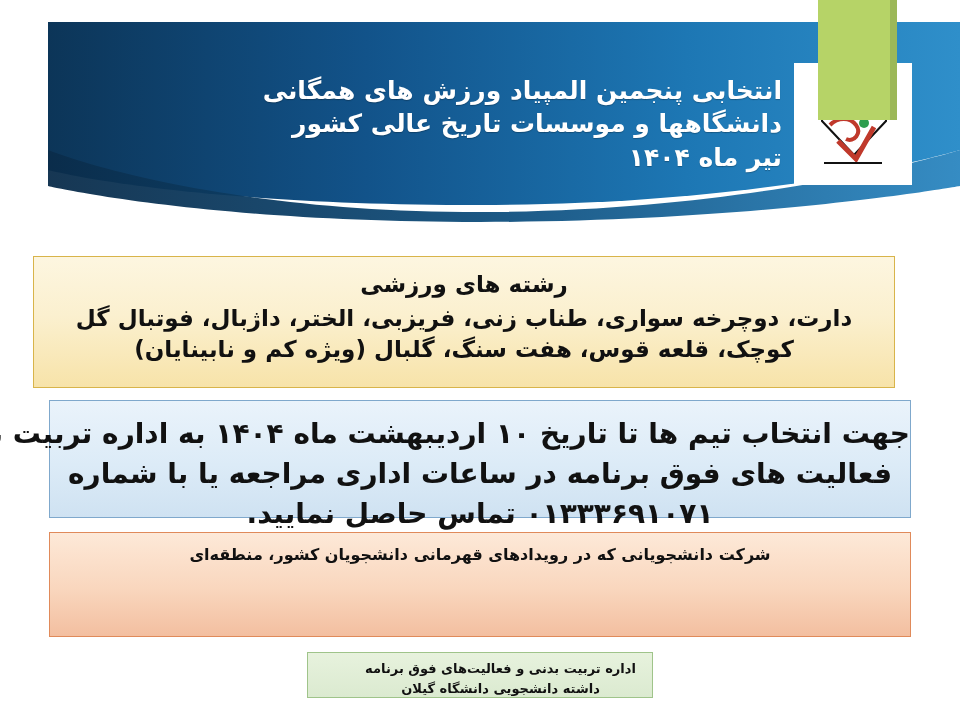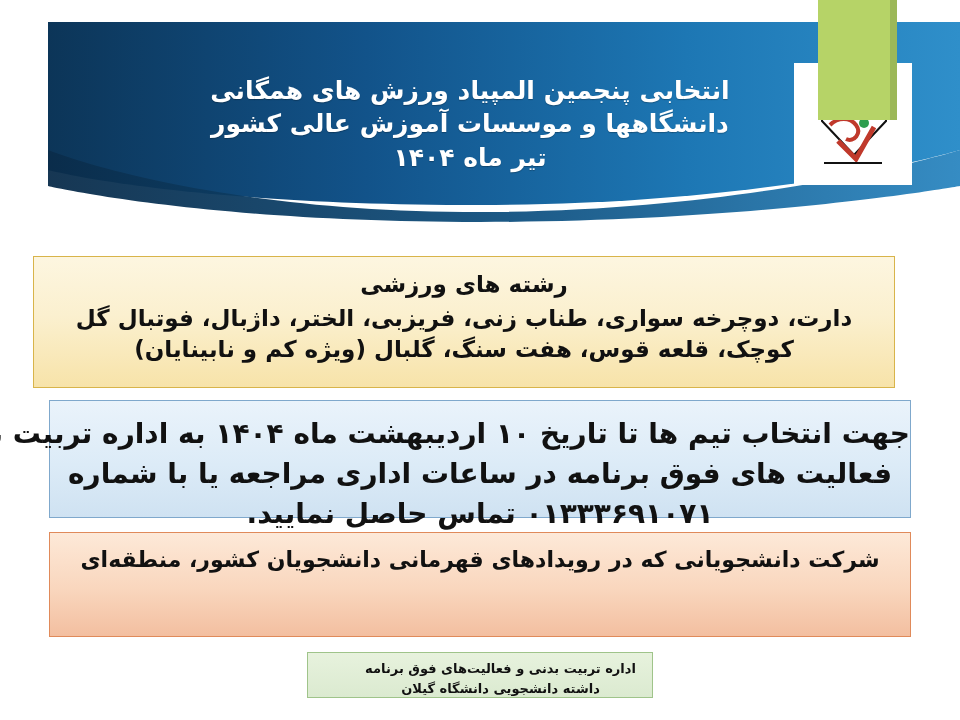--- a/index.html
+++ b/index.html
@@ -66,21 +66,20 @@
     background: #ffffff;
     margin-left: 0;
     margin-right: 0;
     flex: 0 0 auto;
     position: relative;
     order: 2;
   }
   .logo-svg { display:block; }
   .header-title {
     flex: 1 1 auto;
-    text-align: center;
     color: #ffffff;
     font-weight: bold;
     font-size: 25px;
     line-height: 1.33;
     padding: 0 12px 0 110px;
     order: 1;
     text-shadow: 0 1px 1px rgba(0,0,0,0.25);
   }
   .header-title .line { display: block; white-space: nowrap; }
 
@@ -124,21 +123,21 @@
     padding-top: 13px;
   }
 
   #box-restriction {
     top: 532px;
     left: 49px;
     width: 862px;
     height: 105px;
     border-color: #e08a5a;
     background: linear-gradient(to bottom, #fde9d8 0%, #f9d6bd 55%, #f3bfa0 100%);
-    font-size: 22px;
+    font-size: 16px;
     line-height: 1.42;
     padding-top: 11px;
   }
 
   
   #box-footer {
     position: absolute;
     box-sizing: border-box;
     top: 652px;
     left: 307px;
@@ -188,21 +187,21 @@
         <path d="M28 22 L92 22 L92 58 L60 92 L28 58 Z" fill="none" stroke="#111111" stroke-width="2"></path>
         <text x="59" y="48" font-size="26" text-anchor="middle" fill="#111111" font-family="DejaVu Sans, sans-serif">۱۱</text>
         <path d="M36 62 C44 54, 56 54, 62 62 C68 70, 60 80, 52 76" fill="none" stroke="#c0392b" stroke-width="4"></path>
         <path d="M44 78 L62 96 L80 64" fill="none" stroke="#c0392b" stroke-width="5"></path>
         <circle cx="70" cy="60" r="5" fill="#2e9e4f"></circle>
         <path d="M30 100 L88 100" stroke="#111111" stroke-width="2"></path>
       </svg>
     </div>
     <div class="header-title">
       <span class="line">انتخابی پنجمین المپیاد ورزش های همگانی</span>
-      <span class="line">دانشگاهها و موسسات آموزش عالی کشور</span>
+      <span class="line">دانشگاهها و موسسات تاریخ عالی کشور</span>
       <span class="line">تیر ماه ۱۴۰۴</span>
     </div>
   </div>
 </div>
 
 <div class="box" id="box-sports">
   <span class="heading">رشته های ورزشی</span>
   <span class="line">دارت، دوچرخه سواری، طناب زنی، فریزبی، الختر، داژبال، فوتبال گل</span>
   <span class="line">کوچک، قلعه قوس، هفت سنگ، گلبال (ویژه کم و نابینایان)</span>
 </div>

